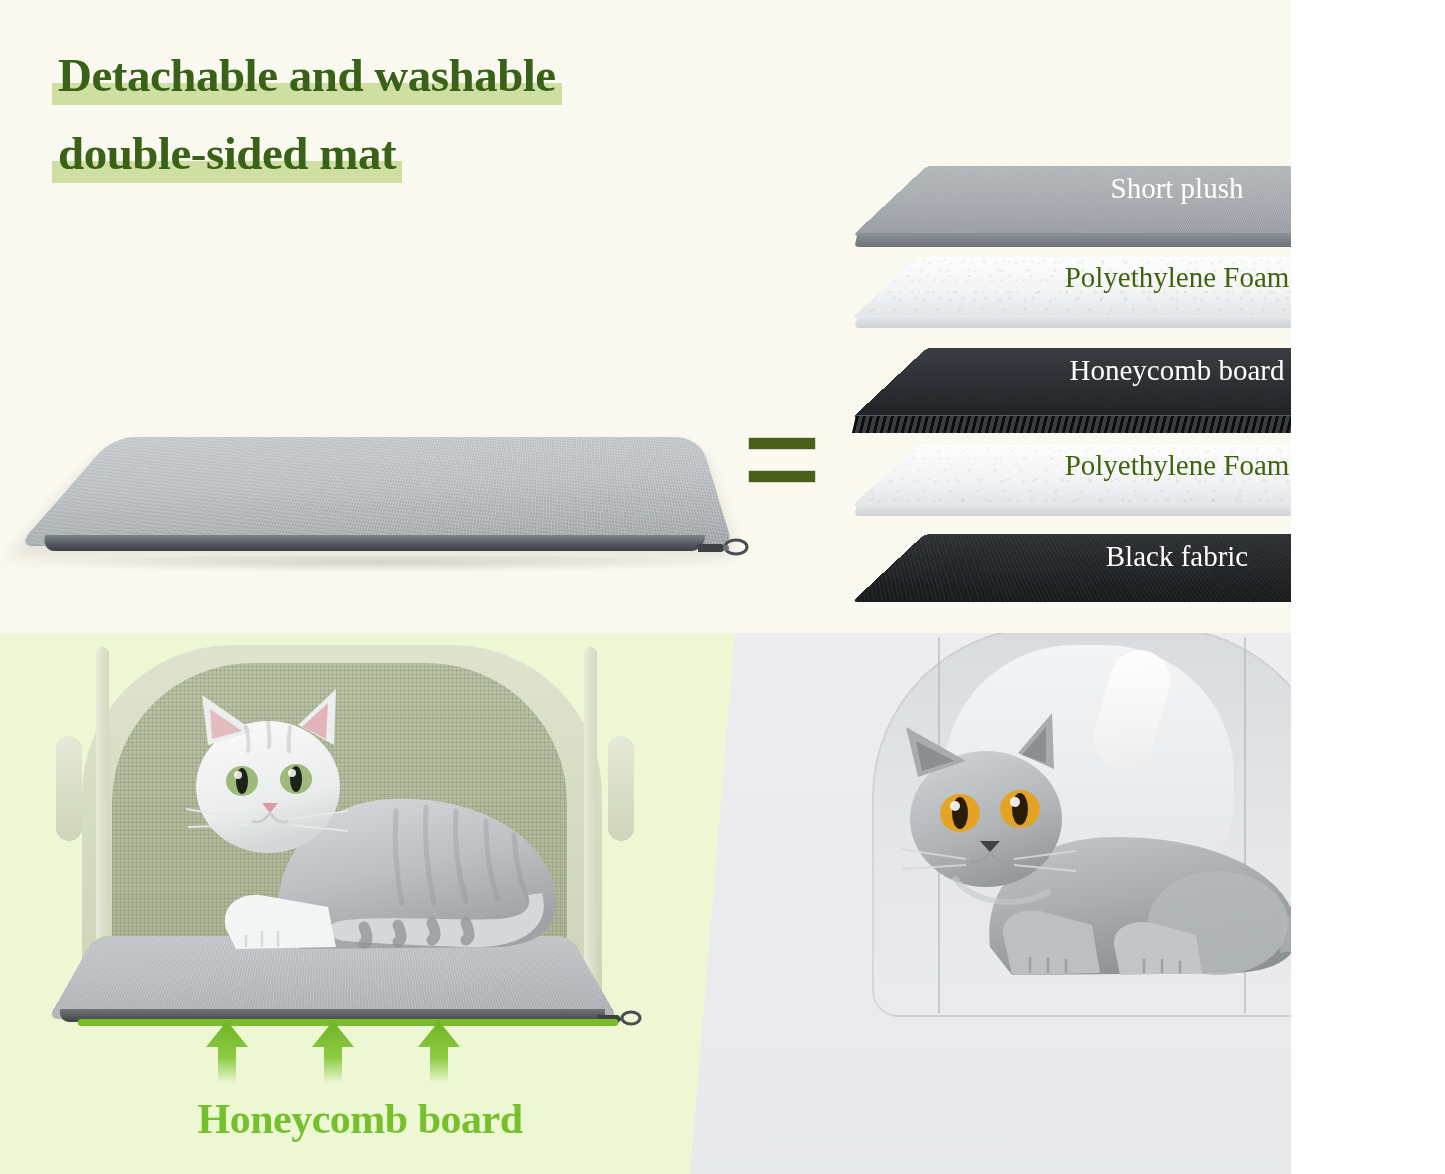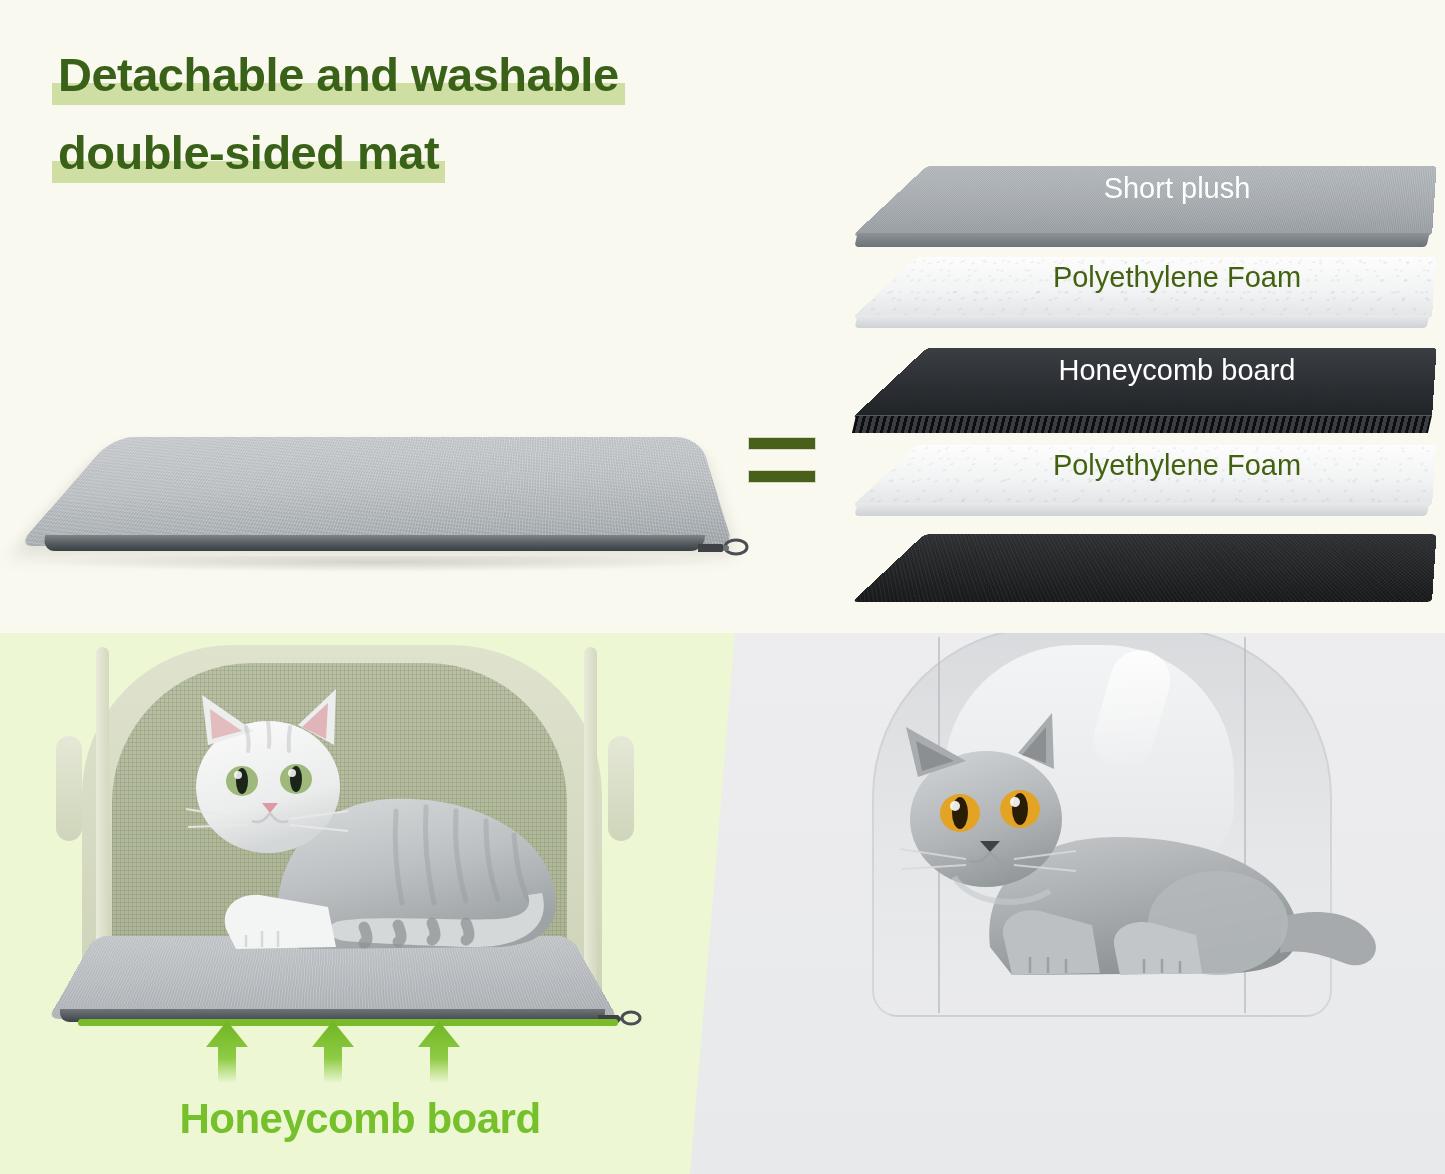--- a/index.html
+++ b/index.html
@@ -1,19 +1,19 @@
 <!DOCTYPE html>
 <html><head>
 <meta charset="utf-8">
 <style>
   * { margin:0; padding:0; box-sizing:border-box; }
   html,body { width:1445px; height:1174px; overflow:hidden;
     font-family:"Liberation Sans", sans-serif; background:#ffffff; }
 
-  #page { position:relative; width:1445px; height:1174px; overflow:hidden; }
+  #page { position:relative; width:1291px; height:1174px; overflow:hidden;font-family:Liberation Serif, serif; }
 
   
   #top-section {
     position:absolute; left:0; top:0; width:1445px; height:633px;
     background:#f9f9ef;
   }
 
   
   #headline { position:absolute; left:52px; top:36px; width:800px; }
   .head-line { position:relative; display:inline-block;
@@ -297,20 +297,21 @@
             <div class="tex"></div>
           </div>
         <div class="edge"></div>
         <div class="lbl">Polyethylene Foam</div>
       </div>
 
       <div class="layer" id="L5">
         <div class="slab">
             <div class="tex"></div>
           </div>
+        <div class="lbl">Black fabric</div>
       </div>
 
     </div>
   </div>
 
   <div id="bottom-section">
 
     <div id="panel-right"></div>
     <div id="panel-left"></div>
 

